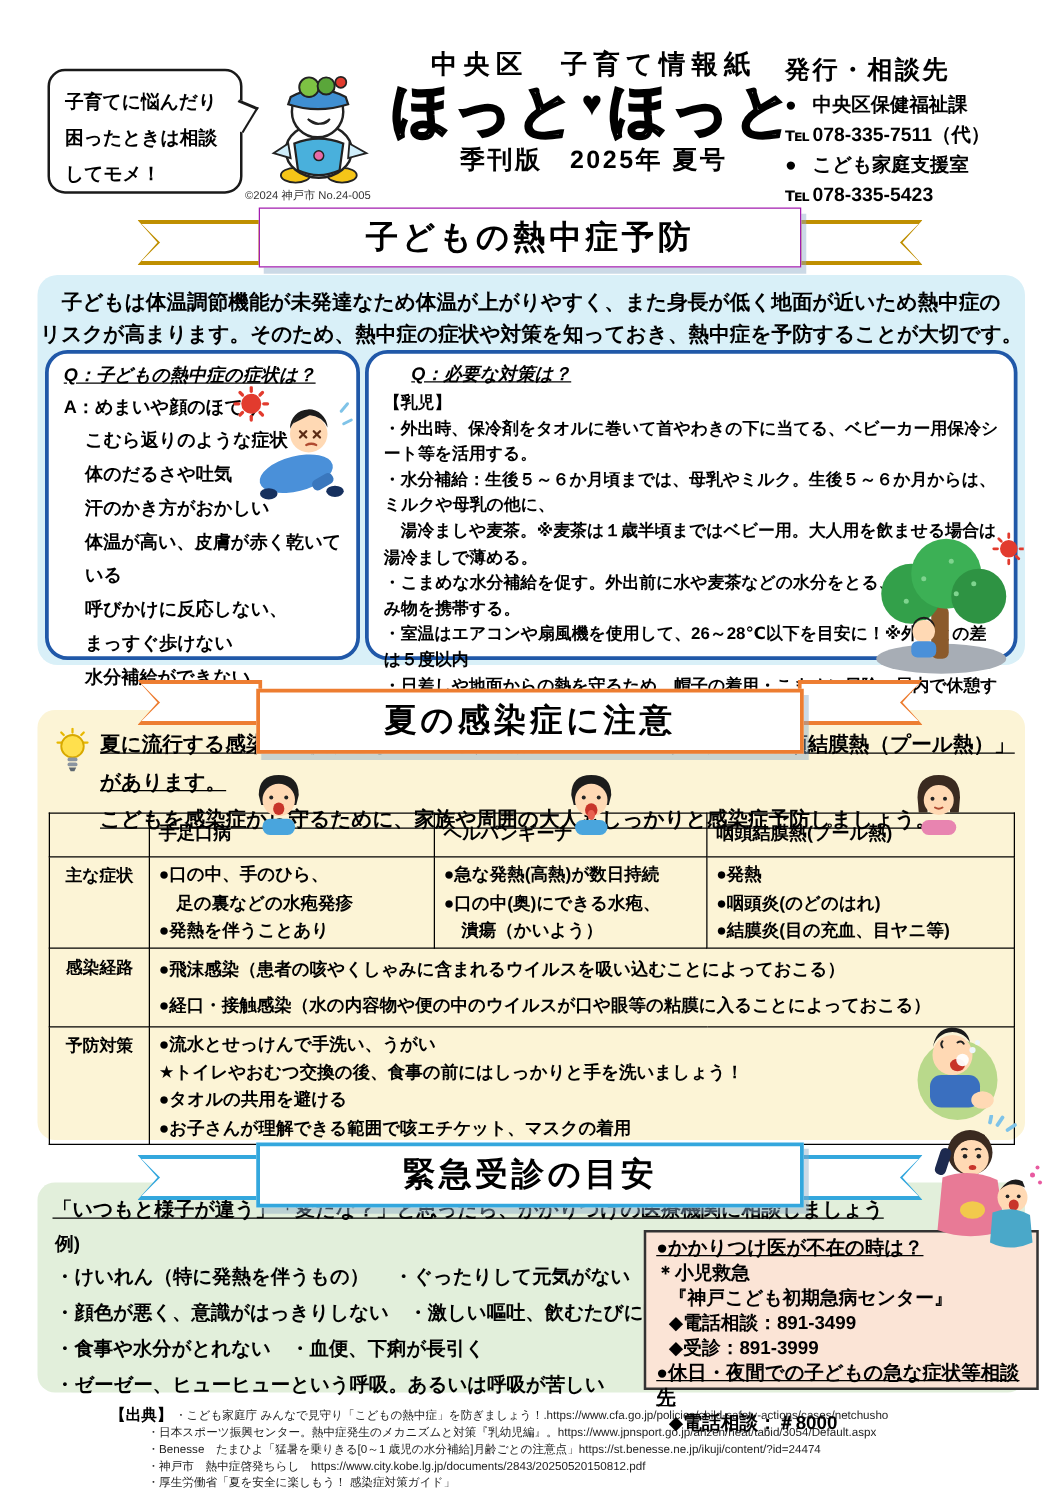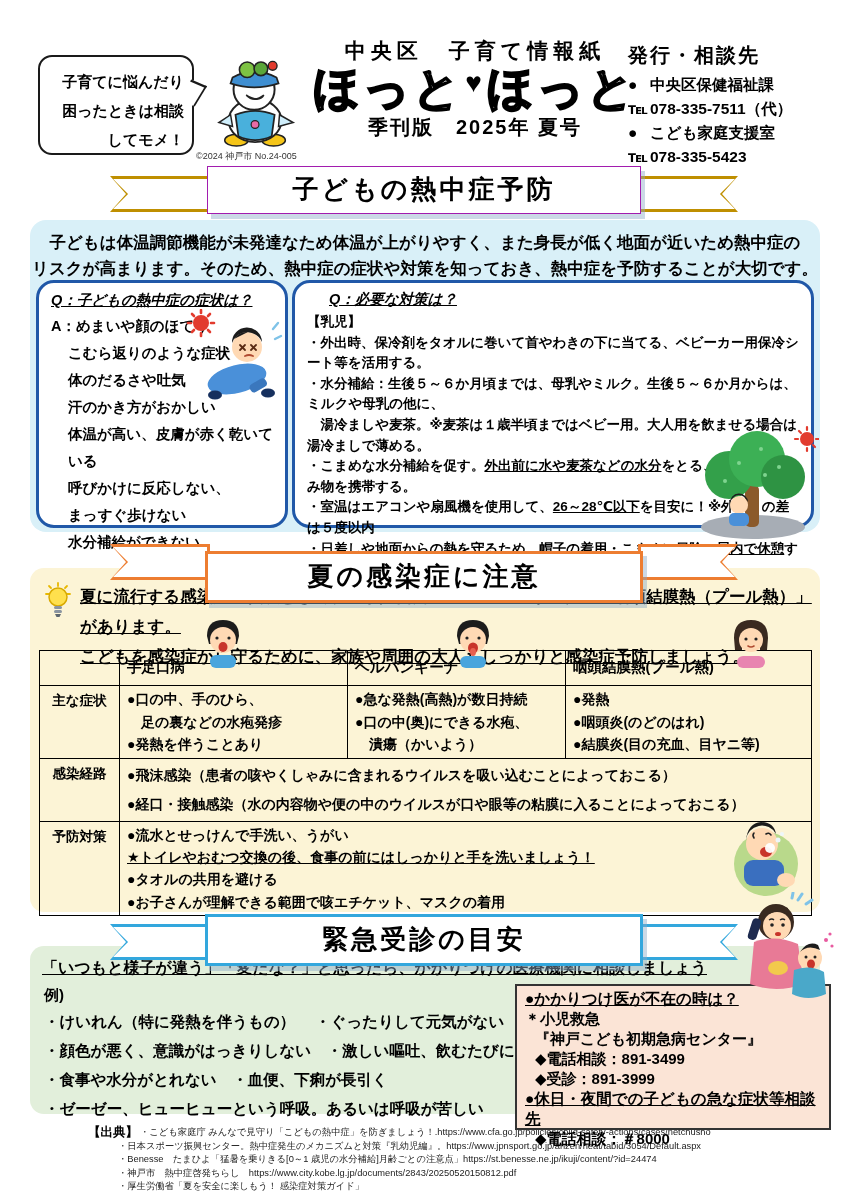--- a/index.html
+++ b/index.html
@@ -3,21 +3,21 @@
 <meta charset="utf-8">
 <style>
   html,body{margin:0;padding:0;}
   body{
     width:848px;height:1200px;position:relative;background:#ffffff;
     font-family:"Liberation Sans","DejaVu Sans",sans-serif;color:#000;overflow:hidden;
   }
   
   .bubble{position:absolute;left:38px;top:55px;width:156px;height:100px;
     border:2.5px solid #1a1a1a;border-radius:14px;background:#fff;
-    padding:10px 8px 0 12px;box-sizing:border-box;font-size:15px;font-weight:600;line-height:29px;text-align:right;}
+    padding:10px 8px 0 12px;box-sizing:border-box;font-size:15px;font-weight:600;line-height:29px;}
   .bubble::after{content:"";position:absolute;right:-11px;top:26px;width:18px;height:18px;
     background:#fff;border-top:2.5px solid #1a1a1a;border-right:2.5px solid #1a1a1a;
     transform:skewY(-20deg) rotate(38deg);}
   .mascot{position:absolute;left:203px;top:58px;width:108px;height:90px;}
   .credit{position:absolute;left:196px;top:150px;width:130px;font-size:9px;color:#333;letter-spacing:0;}
   .series{position:absolute;left:305px;top:37px;width:340px;text-align:center;
     font-size:21px;font-weight:800;letter-spacing:5px;}
   .big-title{position:absolute;left:295px;top:58px;width:360px;text-align:center;
     font-size:46px;font-weight:800;letter-spacing:3px;
     color:#fff;-webkit-text-stroke:2px #000;}
@@ -48,21 +48,21 @@
   .qbox{position:absolute;background:#fff;border:3px solid #2058a8;border-radius:18px;box-sizing:border-box;}
   .sym-box{left:6px;top:60px;width:252px;height:248px;padding:8px 10px 0 12px;}
   .q-head{font-style:italic;font-weight:800;text-decoration:underline;font-size:14.5px;margin-bottom:3px;}
   .sym-box .a-line{font-size:14.5px;font-weight:600;line-height:27px;}
   .sym-box ul{margin:0;padding:0 0 0 17px;list-style:none;}
   .sym-box li{font-size:14.5px;font-weight:600;line-height:27px;white-space:pre-wrap;}
   .heat-child{position:absolute;right:2px;top:26px;width:98px;height:92px;}
   .meas-box{left:262px;top:60px;width:522px;height:248px;padding:7px 10px 0 12px;}
   .meas-box .q-head{margin-left:22px;}
   .meas-box .m-line{font-size:13.5px;font-weight:600;line-height:20.6px;white-space:pre-wrap;}
-  .uemph{font-weight:800;text-decoration:underline;}
+  .uemph{font-weight:800;}
   .tree{position:absolute;right:-8px;bottom:-16px;width:124px;height:118px;z-index:4;}
   
   .sec2{position:absolute;left:30px;top:568px;width:790px;height:344px;background:#fcf4d6;border-radius:14px;z-index:1;}
   .bulb{position:absolute;left:13px;top:14px;width:30px;height:40px;}
   .sec2 .intro2{margin:13px 0 0 50px;font-size:16.5px;font-weight:800;line-height:30px;}
   .sec2 .intro2 div{text-decoration:underline;}
   .inf-table{position:absolute;left:9px;top:82px;border-collapse:collapse;table-layout:fixed;}
   .inf-table th,.inf-table td{border:1.7px solid #000;padding:2px 7px;vertical-align:top;
     font-size:14px;font-weight:600;text-align:left;}
   .inf-table .col-label{width:80px;} .inf-table .col-a{width:228px;} .inf-table .col-b{width:218px;} .inf-table .col-c{width:246px;}
@@ -72,21 +72,21 @@
   .inf-table .route-cell div{line-height:29px;}
   .inf-table .prev-cell div{line-height:22.4px;}
   .face{position:absolute;width:42px;height:50px;z-index:3;}
   .gargle{position:absolute;right:20px;top:246px;width:70px;height:88px;z-index:3;}
   
   .sec3{position:absolute;left:30px;top:946px;width:790px;height:168px;background:#e2efdb;border-radius:14px;z-index:1;}
   .sec3 .lead{margin:12px 0 0 12px;font-size:16px;font-weight:800;text-decoration:underline;}
   .sec3 .exlabel{margin:7px 0 0 14px;font-size:15px;font-weight:600;}
   .sec3 ul{margin:2px 0 0 14px;padding:0;list-style:none;}
   .sec3 li{font-size:15.5px;font-weight:600;line-height:29px;white-space:pre-wrap;}
-  .contact-box{position:absolute;left:485px;top:38px;width:316px;height:146px;
+  .contact-box{position:absolute;left:485px;top:38px;width:316px;height:128px;
     background:#fbe4d6;border:2.5px solid #333;box-sizing:border-box;padding:3px 8px;z-index:4;}
   .contact-box .cb-h{font-size:15.5px;font-weight:800;text-decoration:underline;line-height:20px;}
   .contact-box .cb-l{font-size:15px;font-weight:700;line-height:20px;}
   .contact-box .ind{padding-left:10px;}
   .mother{position:absolute;left:736px;top:892px;width:108px;height:122px;z-index:6;}
   
   .sources{position:absolute;left:88px;top:1126px;width:740px;font-size:9.3px;line-height:13.6px;color:#222;}
   .sources .src-label{font-size:12.5px;font-weight:800;color:#000;margin-right:2px;}
   .sources .first{display:flex;align-items:flex-start;}
   .sources .rest{margin-left:30px;}

